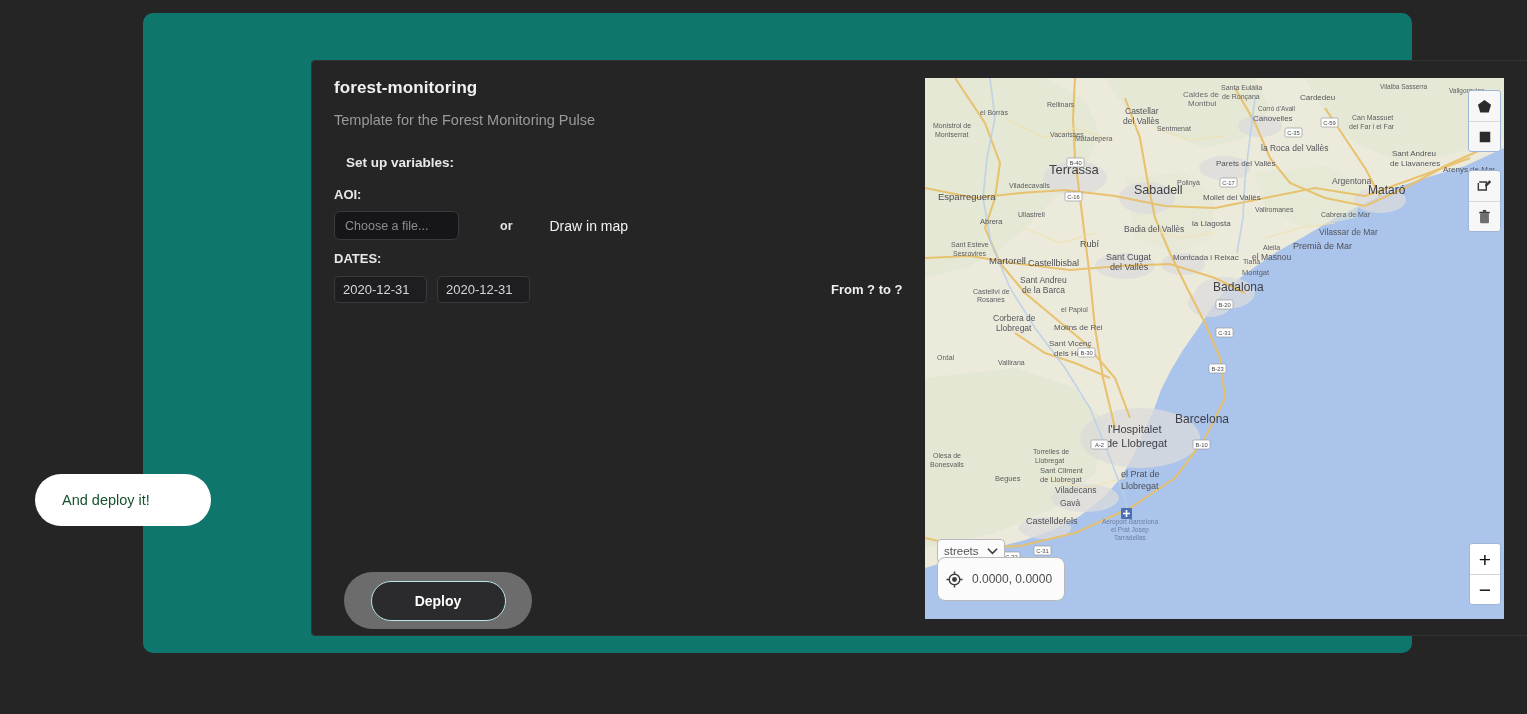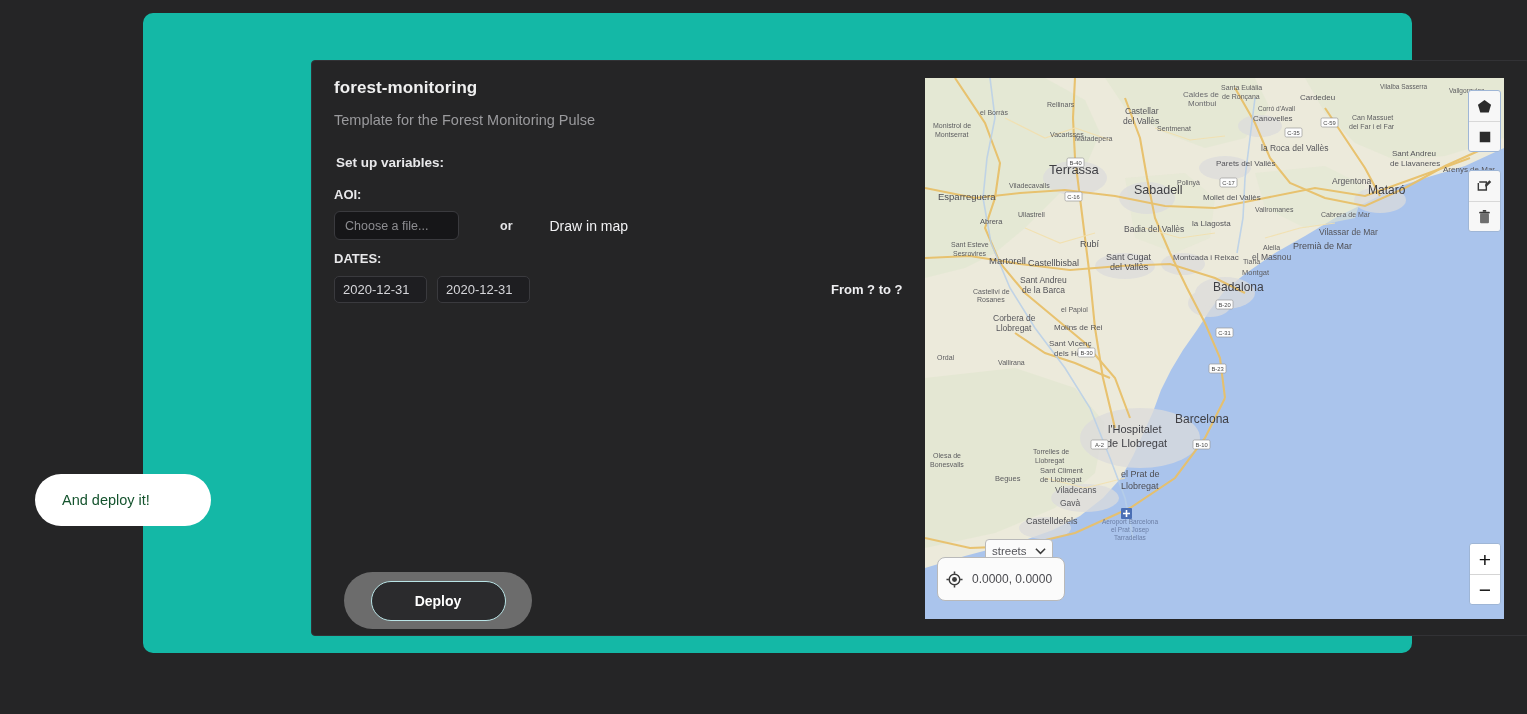--- a/index.html
+++ b/index.html
@@ -8,21 +8,21 @@
     background: #252526;
     font-family: "Liberation Sans", sans-serif;
     overflow: hidden;
   }
 
   
   .outer-card {
     position: absolute;
     left: 143px; top: 13px;
     width: 1269px; height: 640px;
-    background: #14b8a6;
+    background: #0f766e;
     border-radius: 10px;
   }
   .inner-card {
     position: absolute;
     left: 168px; top: 47px;
     width: 1219px; height: 576px;
     background: #252526;
     border: 1px solid #323235;
     border-radius: 4px;
   }
@@ -36,21 +36,21 @@
   .tpl-title {
     position: absolute; left: 0; top: 17px;
     font-size: 17px; font-weight: bold; color: #f0f0f0;
     letter-spacing: .1px;
   }
   .tpl-sub {
     position: absolute; left: 0; top: 51px;
     font-size: 14.5px; color: #9a9a9d;
   }
   .setup-label {
-    position: absolute; left: 2px; top: 94px;
+    position: absolute; left: 12px; top: 94px;
     font-size: 13.5px; font-weight: bold; color: #e8e8ea;
   }
   .aoi-label {
     position: absolute; left: 0; top: 126px;
     font-size: 13px; font-weight: bold; color: #e8e8ea;
   }
   .aoi-row {
     position: absolute; left: 0; top: 150px;
     display: flex; align-items: center; gap: 24px;
   }
@@ -192,21 +192,20 @@
     position: absolute; left: 12px; bottom: 56px;
     width: 68px; height: 24px;
     background: #fbfbfb;
     border: 1px solid #b9b9b9;
     border-radius: 4px;
     display: flex; align-items: center;
     padding: 0 6px;
     font-size: 11.5px; color: #55555a;
     z-index: 10;
     cursor: pointer;
-    margin-left: 48px;
   }
   .style-select .chev { margin-left: auto; }
 
   .coord-box {
     position: absolute; left: 12px; bottom: 18px;
     height: 44px;
     background: #fbfbfb;
     border: 1px solid #b9b9b9;
     border-radius: 8px;
     display: flex; align-items: center;

